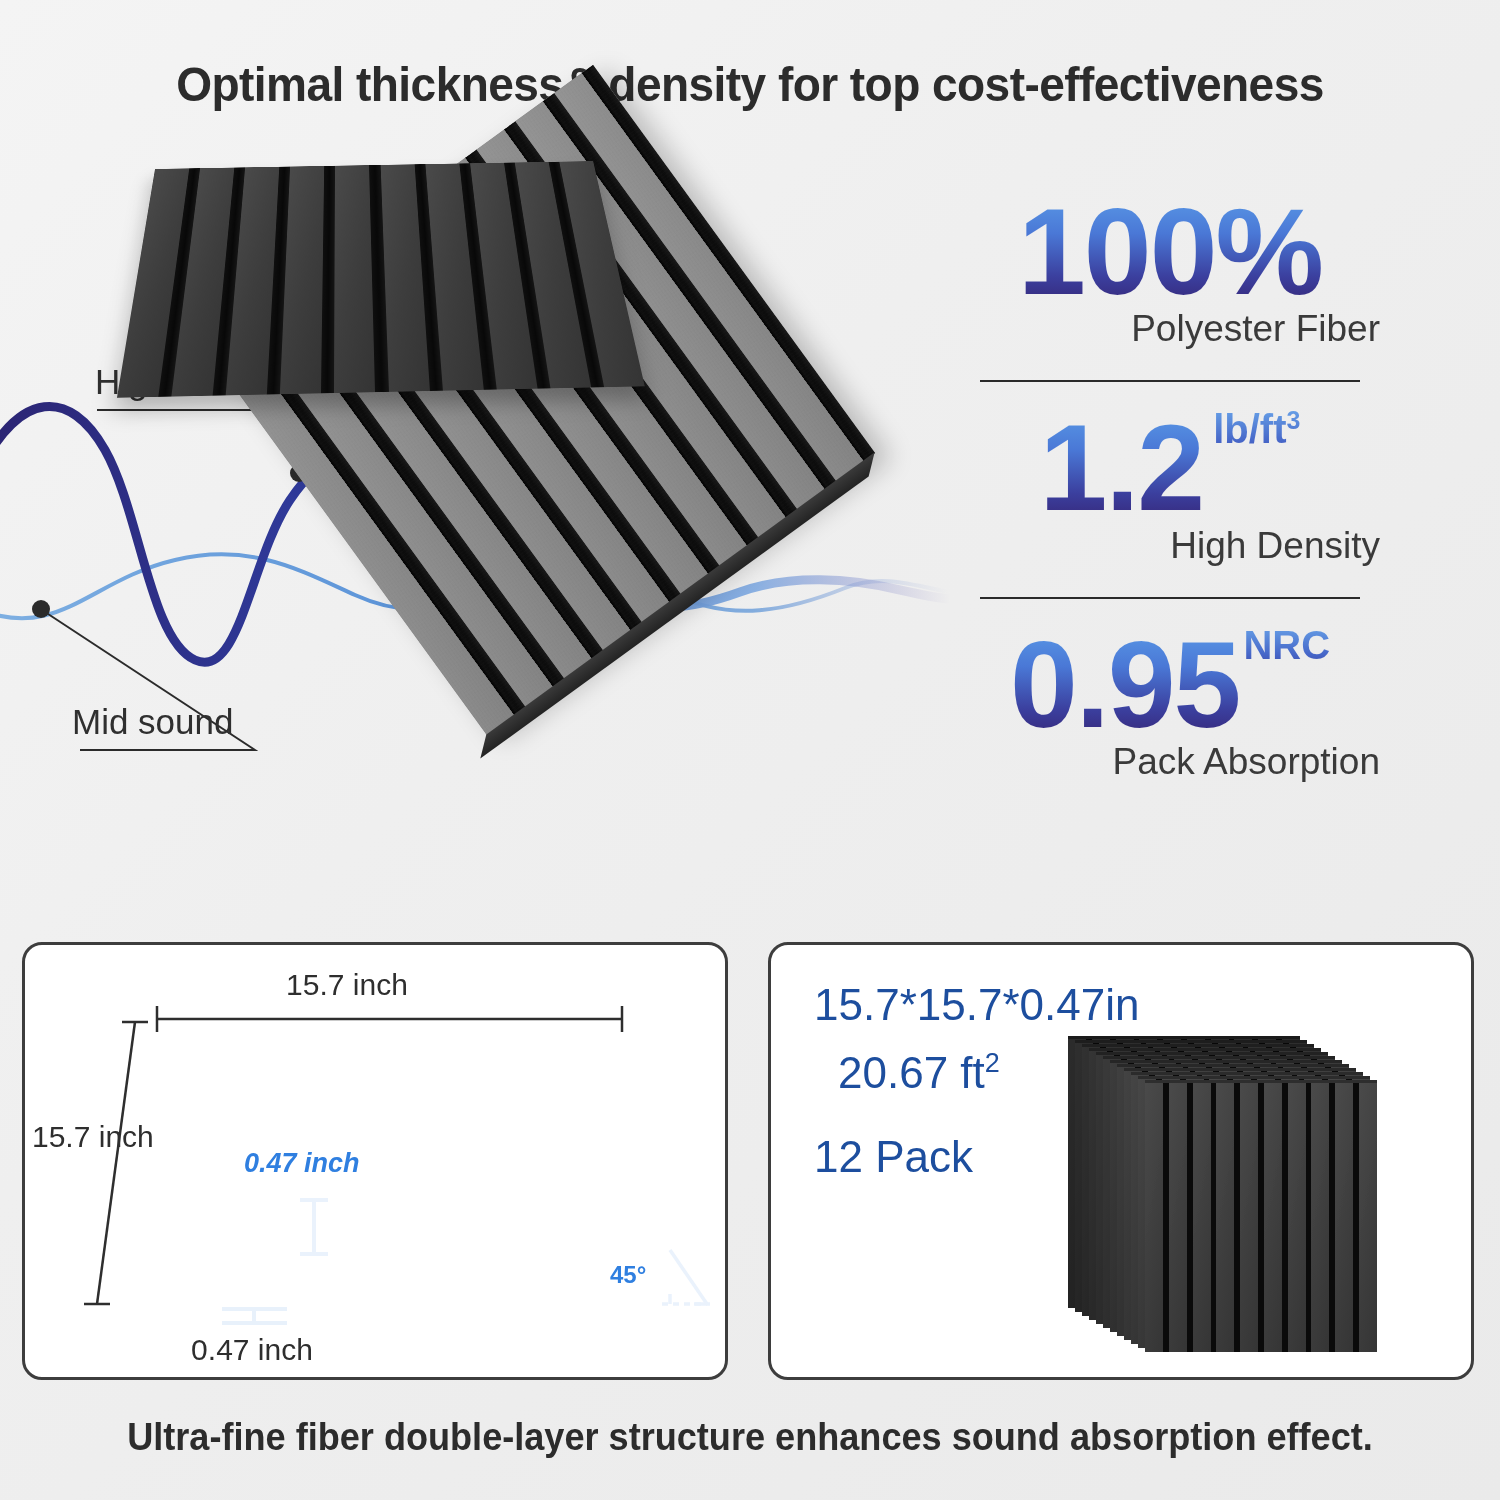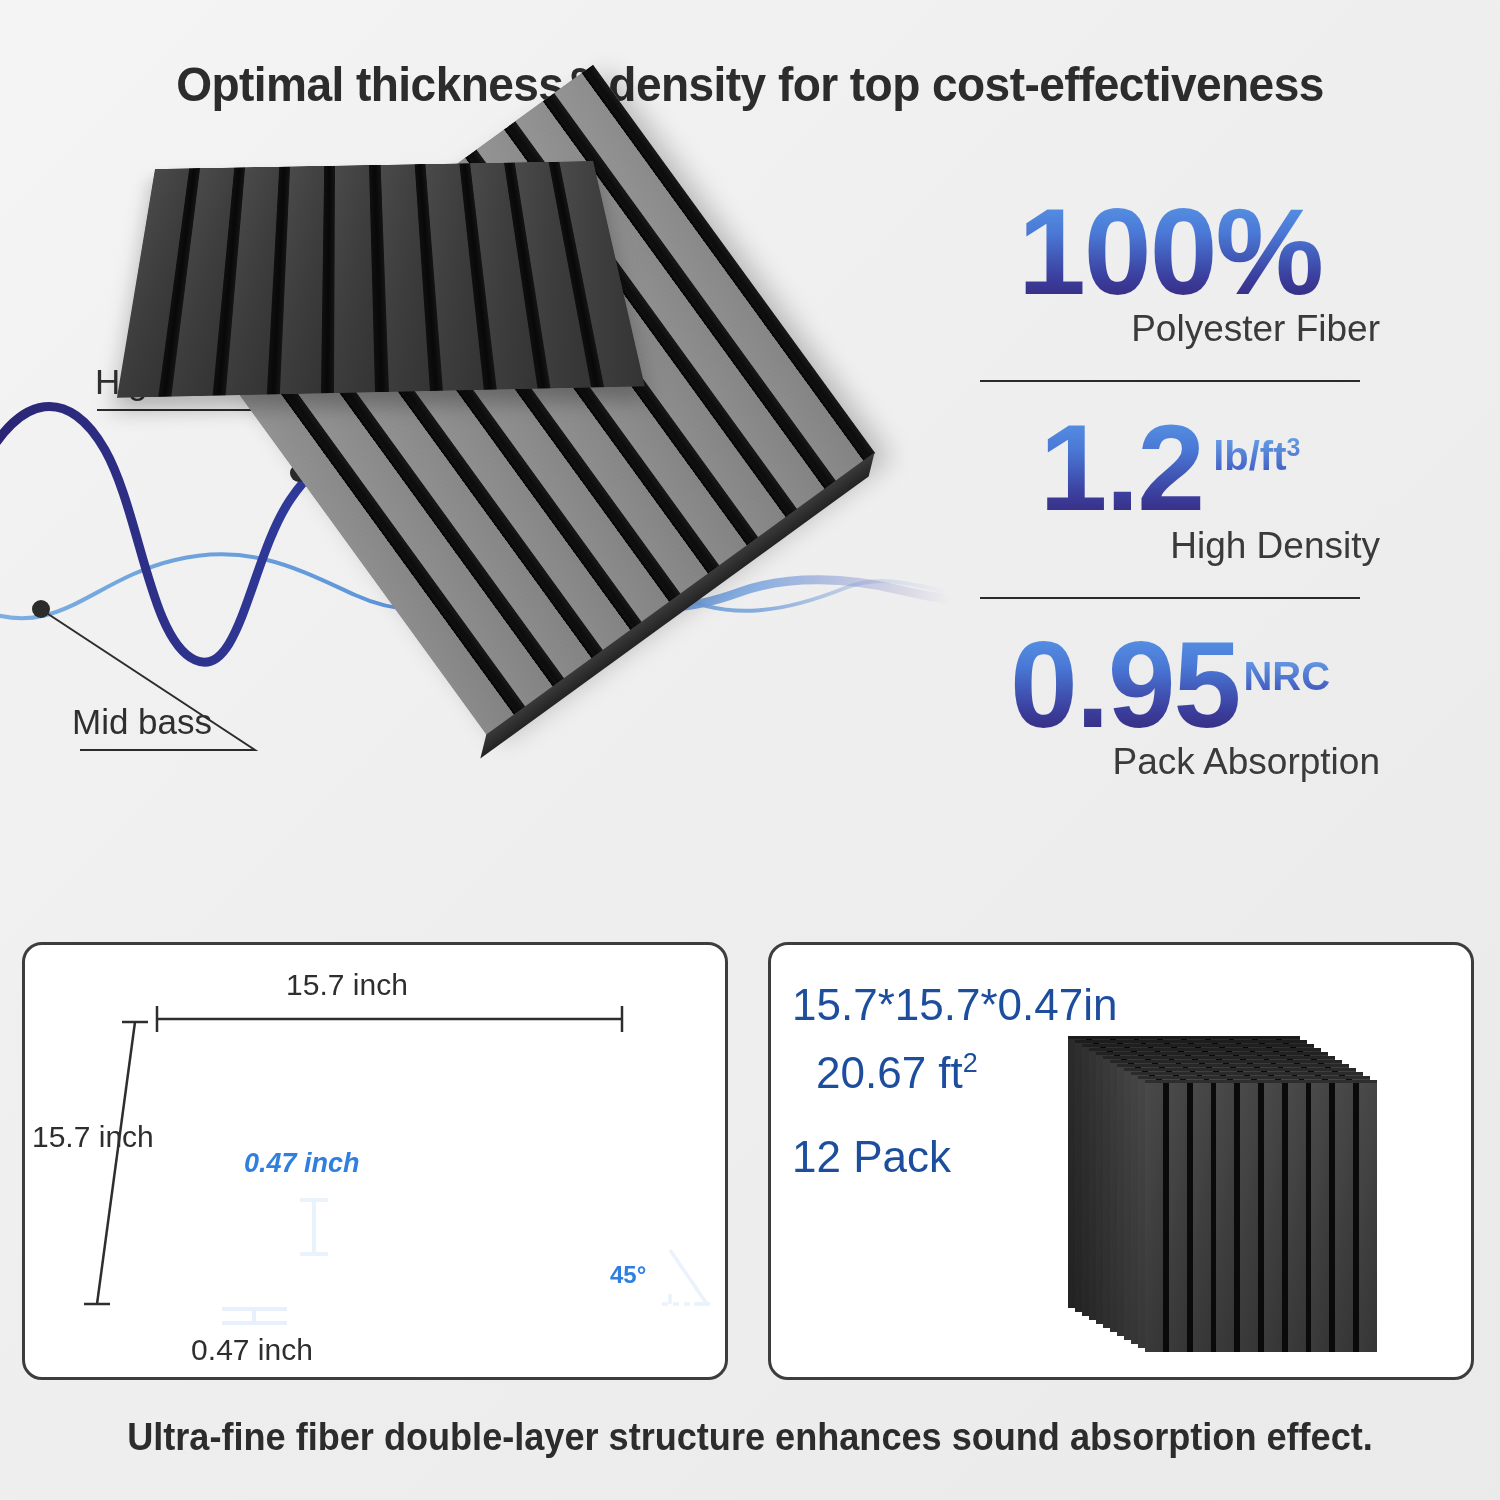--- a/index.html
+++ b/index.html
@@ -60,21 +60,21 @@
   #panel-noise {
     position:absolute; inset:0; opacity:.30; pointer-events:none;
     background-image:
       repeating-linear-gradient(0deg,rgba(255,255,255,.05) 0 1px,transparent 1px 3px),
       repeating-linear-gradient(90deg,rgba(0,0,0,.05) 0 1px,transparent 1px 3px);
   }
 
   
   #stats { position:absolute; left:960px; top:190px; width:420px; text-align:center; }
   .stat { position:relative; }
-  .stat-row { display:flex; align-items:center; justify-content:center; }
+  .stat-row { display:flex; align-items:flex-start; justify-content:center; }
   .big-num {
     font-size:122px; font-weight:bold; line-height:1.02;
     letter-spacing:-2px;
     background:linear-gradient(180deg,#5b9ce8 0%,#4a78d6 35%,#3b3f9e 70%,#34206e 100%);
     -webkit-background-clip:text; background-clip:text; color:transparent;
   }
   .unit {
     font-size:40px; font-weight:bold; padding-bottom:24px; margin-left:10px;
     background:linear-gradient(180deg,#6aa6ea 0%,#4666c8 50%,#362678 100%);
     -webkit-background-clip:text; background-clip:text; color:transparent;
@@ -118,21 +118,21 @@
     color:#2f7fe0; font-weight:bold; font-style:italic;
     text-shadow:
       -2px -2px 0 #fff, 2px -2px 0 #fff, -2px 2px 0 #fff, 2px 2px 0 #fff,
        0 -2px 0 #fff, 0 2px 0 #fff, -2px 0 0 #fff, 2px 0 0 #fff;
   }
   #bo-thick { left:244px; top:1148px; font-size:27px; }
   #bo-45    { left:610px; top:1261px; font-size:24px; font-style:normal; }
 
   
   .spec-line {
-    position:absolute; left:792px;
+    position:absolute; left:814px;
     font-size:44px; color:#1d4e9e; white-space:nowrap;
   }
   #sl-0 { top:980px; }
   #sl-1 { top:1048px;margin-left:24px; }
   #sl-2 { top:1116px;margin-top:16px; }
   .spec-line .sup { font-size:27px; vertical-align:super; }
 
   
   #stack { position:absolute; left:1068px; top:1036px; width:320px; height:310px; }
   #stack .layer {
@@ -191,21 +191,21 @@
 
     <g stroke="#2b2b2b" stroke-width="2" fill="none">
       <path d="M 97,270 L 270,270 L 298,332"></path>
       <path d="M 80,610 L 255,610 L 42,470"></path>
     </g>
     <circle cx="299" cy="333" r="9" fill="#2b2b2b"></circle>
     <circle cx="41" cy="469" r="9" fill="#2b2b2b"></circle>
   </svg>
 
   <div class="callout-label" id="label-high-pitch">High Pitch</div>
-  <div class="callout-label" id="label-mid-bass">Mid bass</div>
+  <div class="callout-label" id="label-mid-bass">Mid sound</div>
 
   <div id="panel-wrap">
     <div id="panel">
       <span class="rib face"></span>
         <span class="rib groove"></span>
       <span class="rib face"></span>
         <span class="rib groove"></span>
       <span class="rib face"></span>
         <span class="rib groove"></span>
       <span class="rib face"></span>

